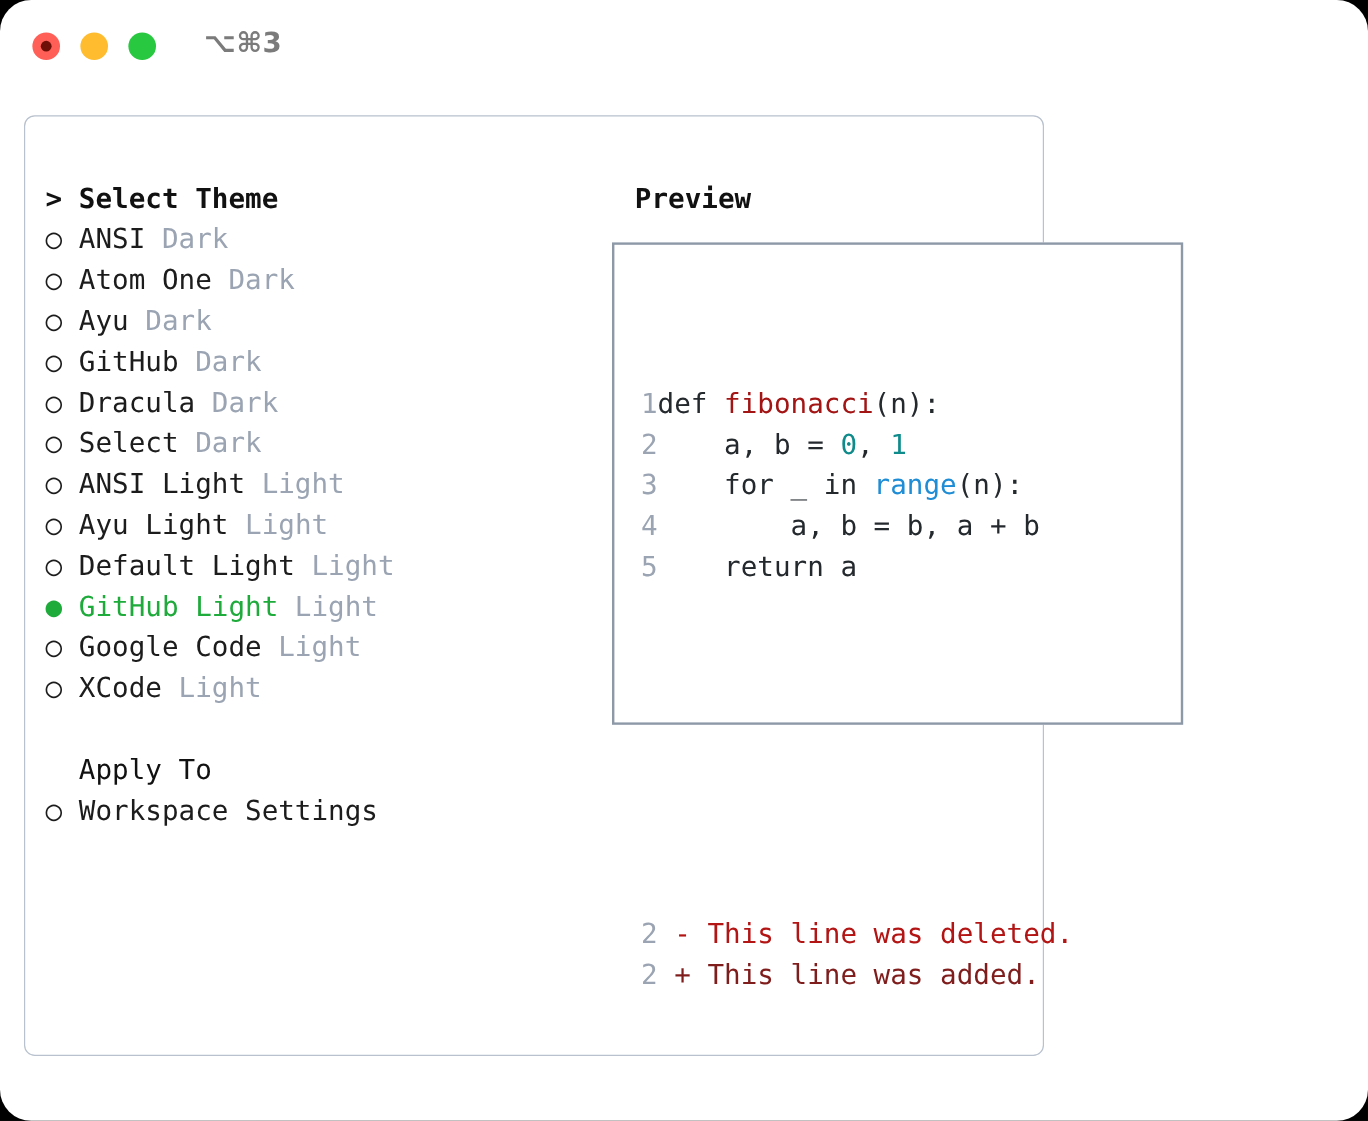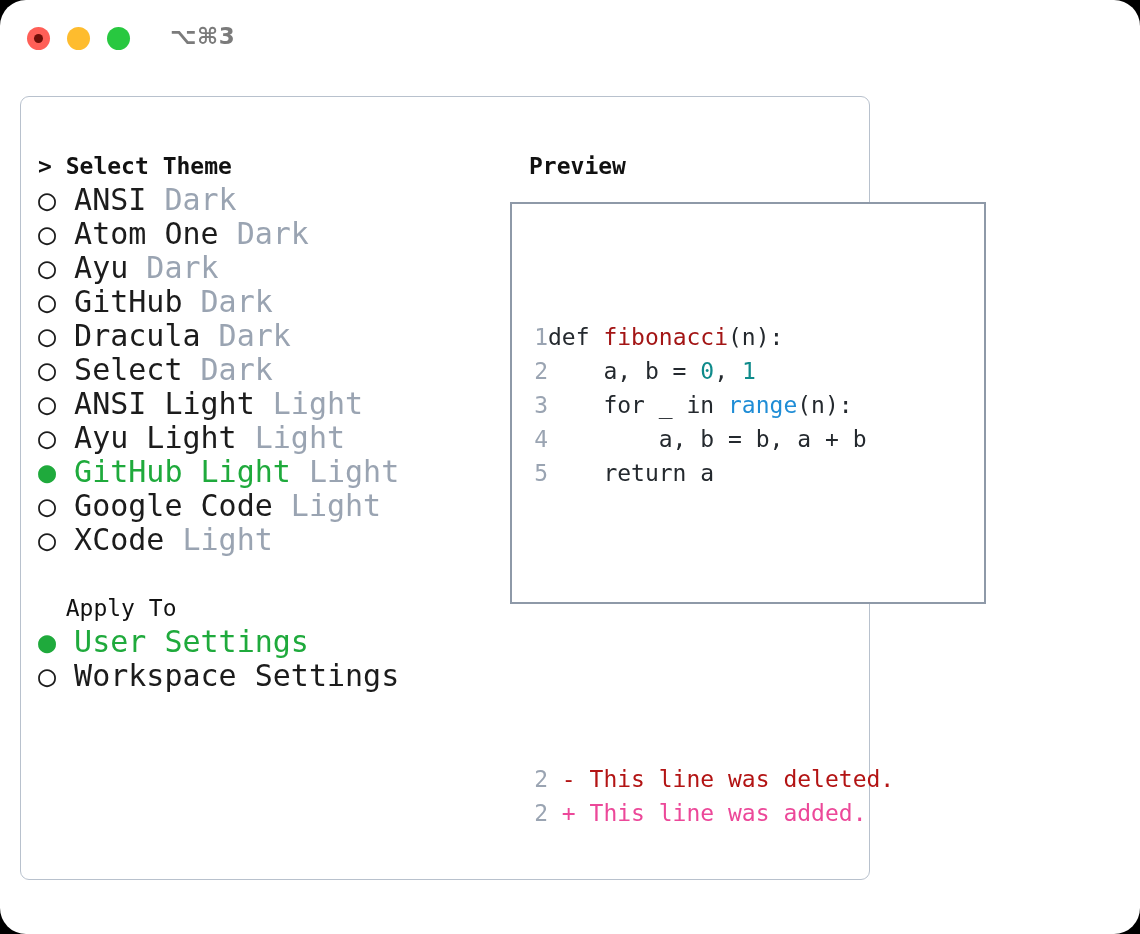--- a/index.html
+++ b/index.html
@@ -87,21 +87,21 @@
   }
   .list-head {
     font-size: 23px;
     line-height: 34px;
     color: #111111;
     white-space: pre;
   }
   .list-head.bold { font-weight: bold; }
 
   .opt-row {
-    font-size: 30px;
+    font-size: 23px;
     line-height: 34px;
     color: #1c1c1c;
     white-space: pre;
   }
   .marker { color: #1c1c1c; }
   .opt-row.selected .marker,
   .opt-row.selected .opt-label { color: #1faa3c; }
   .opt-suffix { color: #9aa4b2; }
 
   .spacer { height: 34px; }
@@ -149,21 +149,21 @@
     width: 22px;
     text-align: right;
     color: #9aa4b2;
   }
   .code-text { color: #24292e; margin-top: 36px; }
   .tok-fn    { color: #a31515; }
   .tok-num   { color: #0f8b8b; }
   .tok-call  { color: #1f8dd6; }
   .diff-ctx  { color: #6e6e6e; }
   .diff-del  { color: #b31414; margin-top: 33px; }
-  .diff-add  { color: #ec4899; }
+  .diff-add  { color: #7f1d1d; }
   .blank-line { height: 34px; }
 </style>
 </head>
 <body>
 
 <div id="window">
 
   <div id="titlebar">
     <div class="dot dot-red"></div>
     <div class="dot dot-amber"></div>
@@ -177,28 +177,28 @@
       <div class="list-head bold"><span>&gt; </span><span>Select Theme</span></div>
       <div id="theme-items">
           <div class="opt-row"><span class="marker">○</span><span class="opt-label"> ANSI</span><span class="opt-suffix"> Dark</span></div>
           <div class="opt-row"><span class="marker">○</span><span class="opt-label"> Atom One</span><span class="opt-suffix"> Dark</span></div>
           <div class="opt-row"><span class="marker">○</span><span class="opt-label"> Ayu</span><span class="opt-suffix"> Dark</span></div>
           <div class="opt-row"><span class="marker">○</span><span class="opt-label"> GitHub</span><span class="opt-suffix"> Dark</span></div>
           <div class="opt-row"><span class="marker">○</span><span class="opt-label"> Dracula</span><span class="opt-suffix"> Dark</span></div>
           <div class="opt-row"><span class="marker">○</span><span class="opt-label"> Select</span><span class="opt-suffix"> Dark</span></div>
           <div class="opt-row"><span class="marker">○</span><span class="opt-label"> ANSI Light</span><span class="opt-suffix"> Light</span></div>
           <div class="opt-row"><span class="marker">○</span><span class="opt-label"> Ayu Light</span><span class="opt-suffix"> Light</span></div>
+          <div class="opt-row"><span class="marker">○</span><span class="opt-label"> Default Light</span><span class="opt-suffix"> Light</span></div>
           <div class="opt-row selected"><span class="marker">●</span><span class="opt-label"> GitHub Light</span><span class="opt-suffix"> Light</span></div>
           <div class="opt-row"><span class="marker">○</span><span class="opt-label"> Google Code</span><span class="opt-suffix"> Light</span></div>
           <div class="opt-row"><span class="marker">○</span><span class="opt-label"> XCode</span><span class="opt-suffix"> Light</span></div>
         </div>
       <div class="spacer"></div>
       <div class="list-head"><span>  </span><span>Apply To</span></div>
       <div id="apply-items">
-          <div class="opt-row selected"><span class="marker">●</span><span class="opt-label"> User Settings</span></div>
           <div class="opt-row"><span class="marker">○</span><span class="opt-label"> Workspace Settings</span></div>
         </div>
     </div>
 
 
     <div id="preview-head">Preview</div>
 
     <div id="preview-box">
       <div id="code-area">
         <div id="code-lines"><div><span class="ln">1</span><span class="code-text">def </span><span class="tok-fn">fibonacci</span><span class="code-text">(n):</span></div><div><span class="ln">2</span><span class="code-text">    a, b = </span><span class="tok-num">0</span><span class="code-text">, </span><span class="tok-num">1</span></div><div><span class="ln">3</span><span class="code-text">    for _ in </span><span class="tok-call">range</span><span class="code-text">(n):</span></div><div><span class="ln">4</span><span class="code-text">        a, b = b, a + b</span></div><div><span class="ln">5</span><span class="code-text">    return a</span></div></div>

